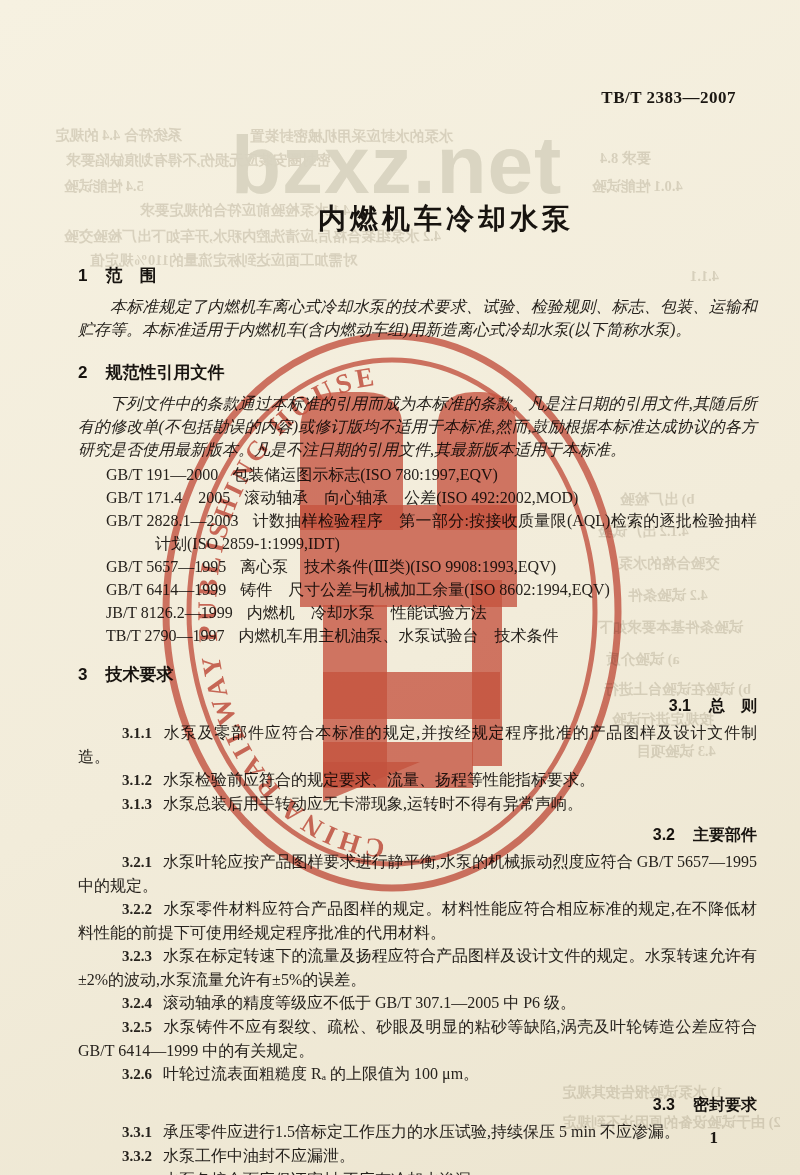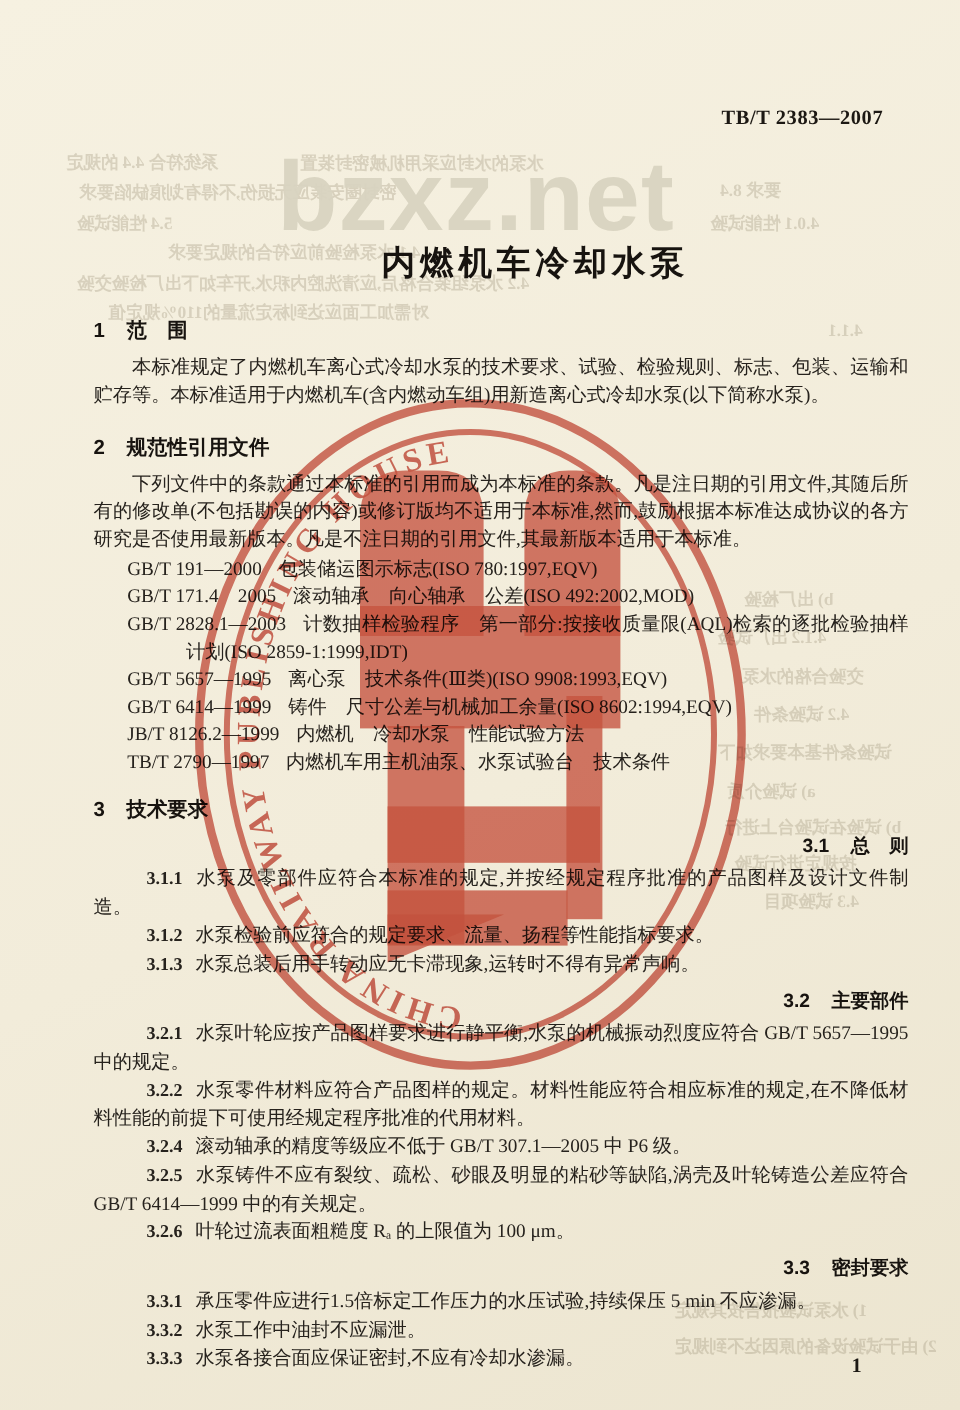--- a/index.html
+++ b/index.html
@@ -43,21 +43,21 @@
   .content p{margin:0;}
   .sec-h{
     margin:14px 0 8px 0;font-family:"Liberation Sans","DejaVu Sans",sans-serif;
     font-size:17px;font-weight:bold;color:#17130f;line-height:23px;text-align:left;
   }
   .sub-h{
     margin:7px 0 4px 0;font-family:"Liberation Sans","DejaVu Sans",sans-serif;
     font-size:16px;font-weight:bold;color:#17130f;line-height:23px;text-align:right;
   }
   .sec-no{margin-right:18px;}
-  .indent{text-indent:2em;}
+  .indent{text-indent:2em;font-style:italic;}
   .refs{margin-top:2px;}
   .ref{padding-left:77px;text-indent:-49px;line-height:23px;}
   .ref-code{white-space:pre-wrap;margin-right:14px;}
   .ref-title{white-space:pre-wrap;}
   .item{line-height:23px;}
   .item-no{
     font-family:Liberation Serif, serif;
     font-weight:bold;margin-right:11px;font-size:15px;margin-left:44px;
   }
   .item-text{white-space:pre-wrap;}
@@ -133,20 +133,21 @@
     <h2 class="sec-h" style="margin-top:16px"><span class="sec-no">3</span><span>技术要求</span></h2>
 
     <h3 class="sub-h"><span class="sec-no">3.1</span><span>总　则</span></h3>
     <p class="item"><span class="item-no">3.1.1</span><span class="item-text">水泵及零部件应符合本标准的规定,并按经规定程序批准的产品图样及设计文件制造。</span></p>
     <p class="item"><span class="item-no">3.1.2</span><span class="item-text">水泵检验前应符合的规定要求、流量、扬程等性能指标要求。</span></p>
     <p class="item"><span class="item-no">3.1.3</span><span class="item-text">水泵总装后用手转动应无卡滞现象,运转时不得有异常声响。</span></p>
 
     <h3 class="sub-h"><span class="sec-no">3.2</span><span>主要部件</span></h3>
     <p class="item"><span class="item-no">3.2.1</span><span class="item-text">水泵叶轮应按产品图样要求进行静平衡,水泵的机械振动烈度应符合 GB/T 5657—1995 中的规定。</span></p>
     <p class="item"><span class="item-no">3.2.2</span><span class="item-text">水泵零件材料应符合产品图样的规定。材料性能应符合相应标准的规定,在不降低材料性能的前提下可使用经规定程序批准的代用材料。</span></p>
+    <p class="item"><span class="item-no">3.2.3</span><span class="item-text">水泵在标定转速下的流量及扬程应符合产品图样及设计文件的规定。水泵转速允许有±2%的波动,水泵流量允许有±5%的误差。</span></p>
     <p class="item"><span class="item-no">3.2.4</span><span class="item-text">滚动轴承的精度等级应不低于 GB/T 307.1—2005 中 P6 级。</span></p>
     <p class="item"><span class="item-no">3.2.5</span><span class="item-text">水泵铸件不应有裂纹、疏松、砂眼及明显的粘砂等缺陷,涡壳及叶轮铸造公差应符合 GB/T 6414—1999 中的有关规定。</span></p>
     <p class="item"><span class="item-no">3.2.6</span><span class="item-text">叶轮过流表面粗糙度 Rₐ 的上限值为 100 μm。</span></p>
 
     <h3 class="sub-h"><span class="sec-no">3.3</span><span>密封要求</span></h3>
     <p class="item"><span class="item-no">3.3.1</span><span class="item-text">承压零件应进行1.5倍标定工作压力的水压试验,持续保压 5 min 不应渗漏。</span></p>
     <p class="item"><span class="item-no">3.3.2</span><span class="item-text">水泵工作中油封不应漏泄。</span></p>
     <p class="item"><span class="item-no">3.3.3</span><span class="item-text">水泵各接合面应保证密封,不应有冷却水渗漏。</span></p>
   </div>
 

